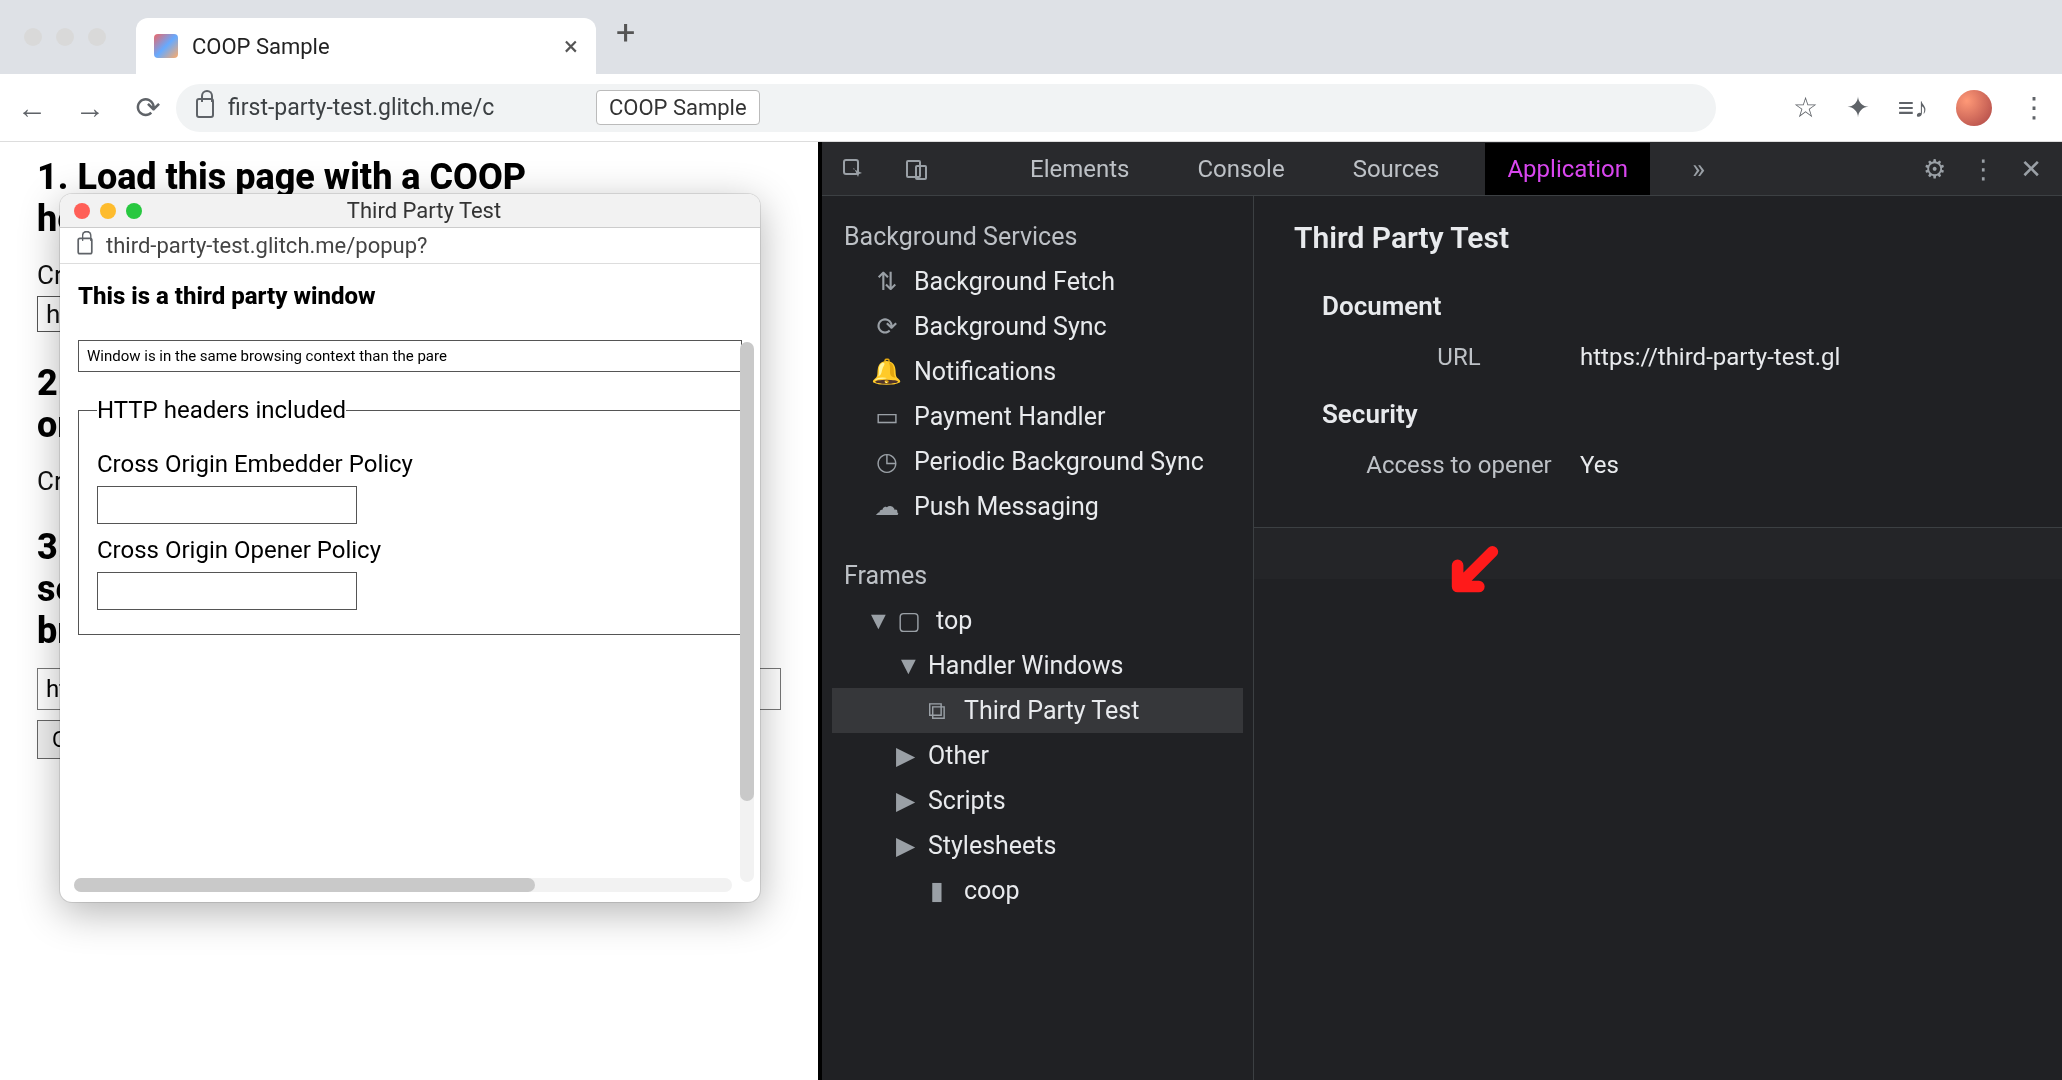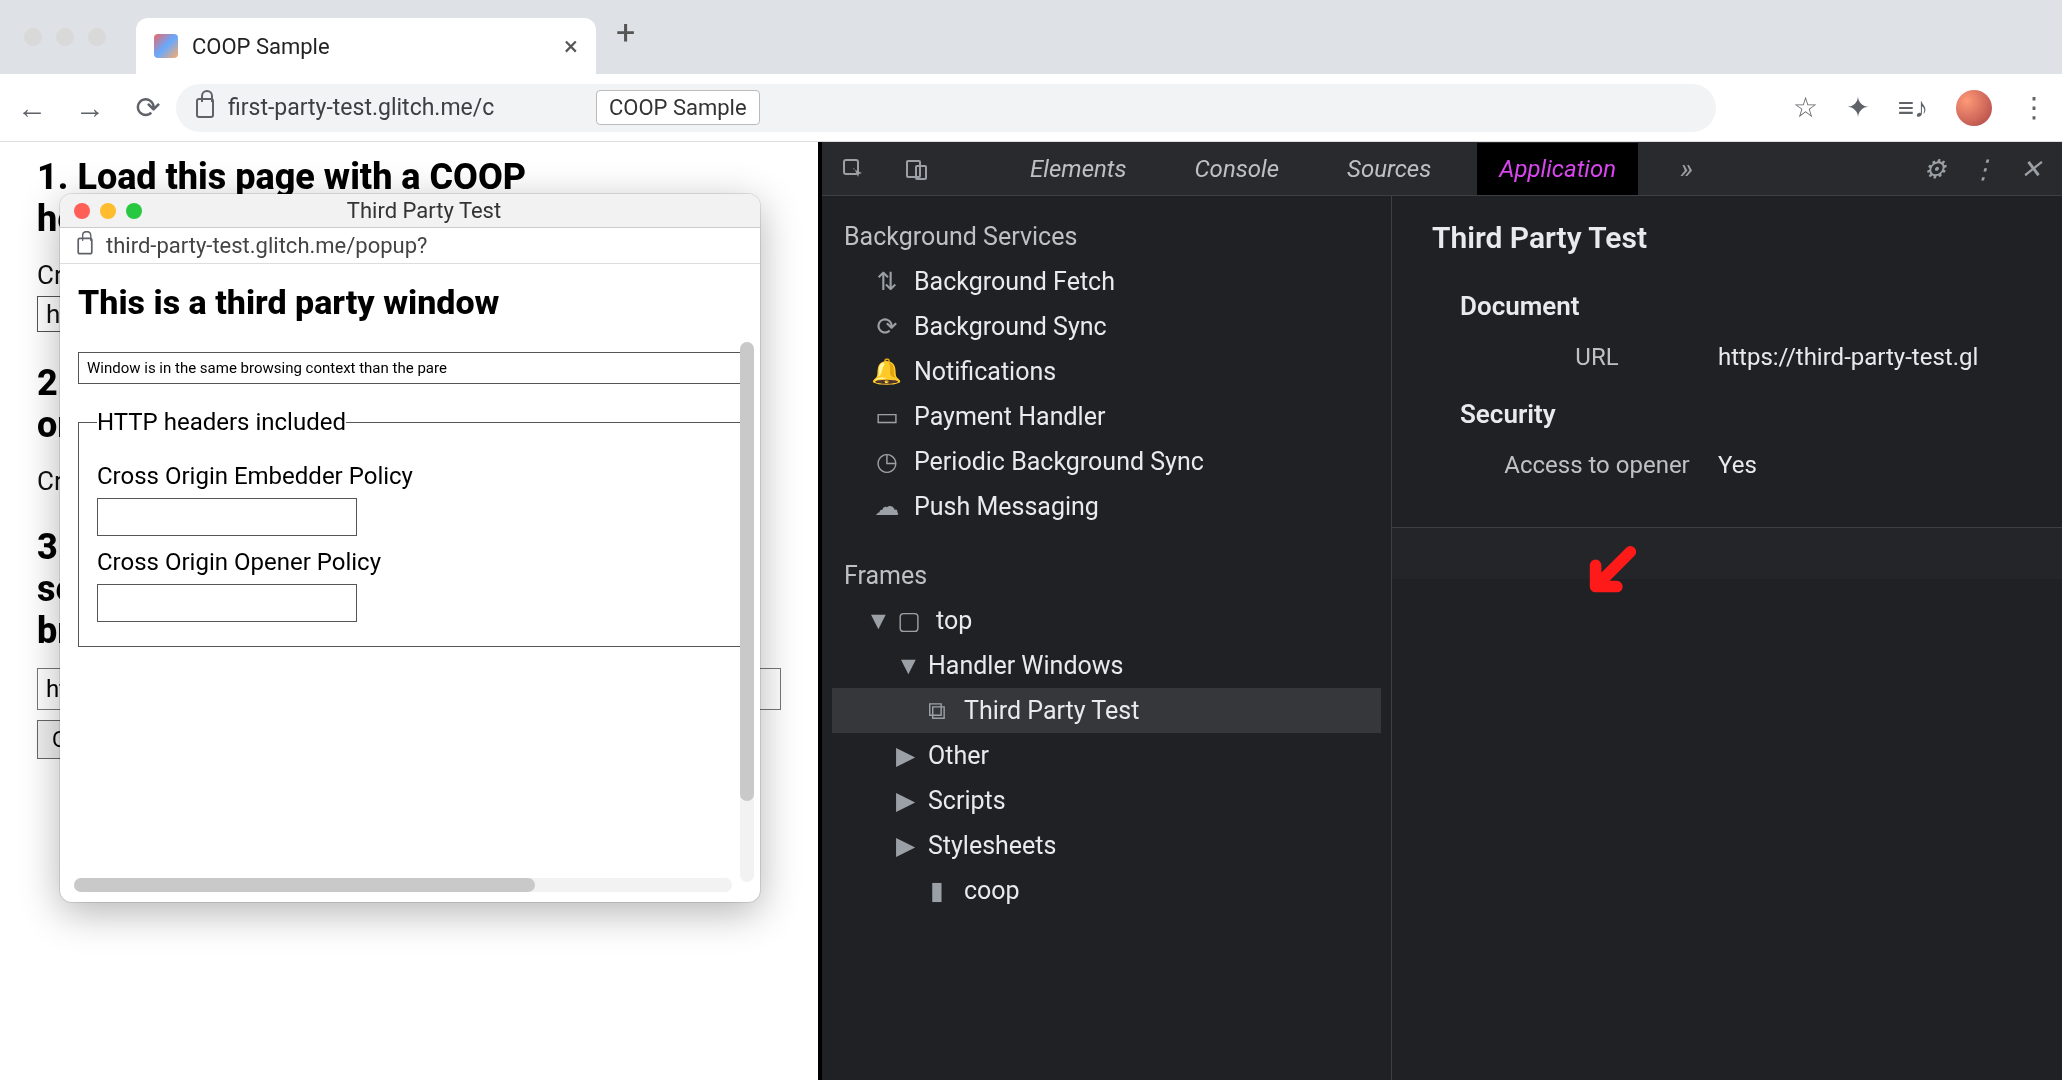--- a/index.html
+++ b/index.html
@@ -40,43 +40,43 @@
 .popup .titlebar { height: 38px; background: #f2f2f2; display: flex; align-items: center; padding: 0 14px; gap: 10px; border-bottom: 1px solid #ccc; }
 .popup .dots { display: flex; gap: 10px; }
 .popup .dots span { width: 16px; height: 16px; border-radius: 50%; }
 .popup .dots .r { background: #ff5f57; }
 .popup .dots .y { background: #febc2e; }
 .popup .dots .g { background: #28c840; }
 .popup .ptitle { flex: 1; text-align: center; font-size: 22px; color: #333; margin-right:50px; }
 .popup .paddr { height: 40px; background: #fff; display: flex; align-items: center; gap: 12px; padding: 0 16px; font-size: 22px; border-bottom: 1px solid #ddd; color:#444; }
 .popup .paddr .lock-icon { scale: .85; }
 .popup .pbody { padding: 18px 18px; position: relative; height: 100%; }
-.popup .pbody h1 { font-size: 34px; font-weight: 800; margin-bottom: 30px; }
+.popup .pbody h1 { font-size: 24px; font-weight: 800; margin-bottom: 30px; }
 .popup .pbody input.msg { width: 100%; padding: 6px 8px; font-size: 15px; border: 1px solid #555; }
 .popup fieldset { border: 1px solid #555; margin-top: 24px; padding: 14px 18px 24px; }
 .popup legend { font-size: 24px; }
 .popup fieldset label { display: block; font-size: 24px; margin-top: 12px; }
 .popup fieldset input { width: 260px; padding: 6px; margin-top: 8px; border: 1px solid #555; font-size: 20px; }
 .popup .hscroll { position: absolute; bottom: 10px; left: 14px; right: 28px; height: 14px; background: #f2f2f2; border-radius: 7px; }
 .popup .hscroll .thumb { width: 70%; height: 100%; background: #c9c9c9; border-radius: 7px; }
 .popup .vscroll { position: absolute; top: 78px; right: 6px; bottom: 20px; width: 14px; background: #f2f2f2; border-radius: 7px; }
 .popup .vscroll .thumb { width: 100%; height: 85%; background: #c9c9c9; border-radius: 7px; }
 
 
 .devtools { flex: 1; background: #202124; color: #e8eaed; display: flex; flex-direction: column; border-left: 4px solid #000; font-size: 24px; }
-.dt-tabs { height: 54px; background: #292a2d; display: flex; align-items: center; padding: 0 14px; gap: 24px; border-bottom: 1px solid #3c4043; font-style: italic; }
+.dt-tabs { height: 54px; background: #292a2d; display: flex; align-items: center; padding: 0 14px; gap: 24px; border-bottom: 1px solid #3c4043; }
 .dt-tabs .dticon { width: 34px; height: 34px; display: flex; align-items: center; justify-content: center; color: #9aa0a6; margin-right: 6px; }
 .dt-tabs .dttab { padding: 12px 22px; color: #bdc1c6; font-size: 24px; cursor: default; }
 .dt-tabs .dttab.active { background: #000; color: #d946ef; }
 .dt-tabs .dtmore { margin-left: 6px; color: #9aa0a6; padding: 0 12px; font-size: 28px; }
 .dt-tabs .spacer { flex: 1; }
 .dt-tabs .dtright { display: flex; gap: 24px; color: #9aa0a6; align-items: center; font-size: 26px; padding-right: 6px; }
 
 .dt-body { flex: 1; display: flex; }
-.dt-side { width: 570px; padding: 18px 10px; border-right: 1px solid #3c4043; overflow: hidden; }
+.dt-side { width: 432px; padding: 18px 10px; border-right: 1px solid #3c4043; overflow: hidden; }
 .dt-side .group { color: #bdc1c6; font-size: 25px; padding: 8px 12px; }
 .dt-side .item { display: flex; align-items: center; gap: 16px; padding: 8px 12px 8px 44px; color: #e8eaed; font-size: 25px; }
 .dt-side .item.sub { padding-left: 64px; }
 .dt-side .item.sub2 { padding-left: 94px; }
 .dt-side .item.selected { background: #36373a; }
 .dt-side .arrow { color: #9aa0a6; width: 16px; display:inline-block; }
 .dt-side .sicon { width: 22px; height: 22px; display: inline-flex; align-items: center; justify-content: center; color: #9aa0a6; }
 
 .dt-main { flex: 1; padding: 24px 40px; position: relative; overflow:hidden; }
 .dt-main h3 { font-size: 30px; font-weight: 600; color: #e8eaed; margin-bottom: 36px; }

